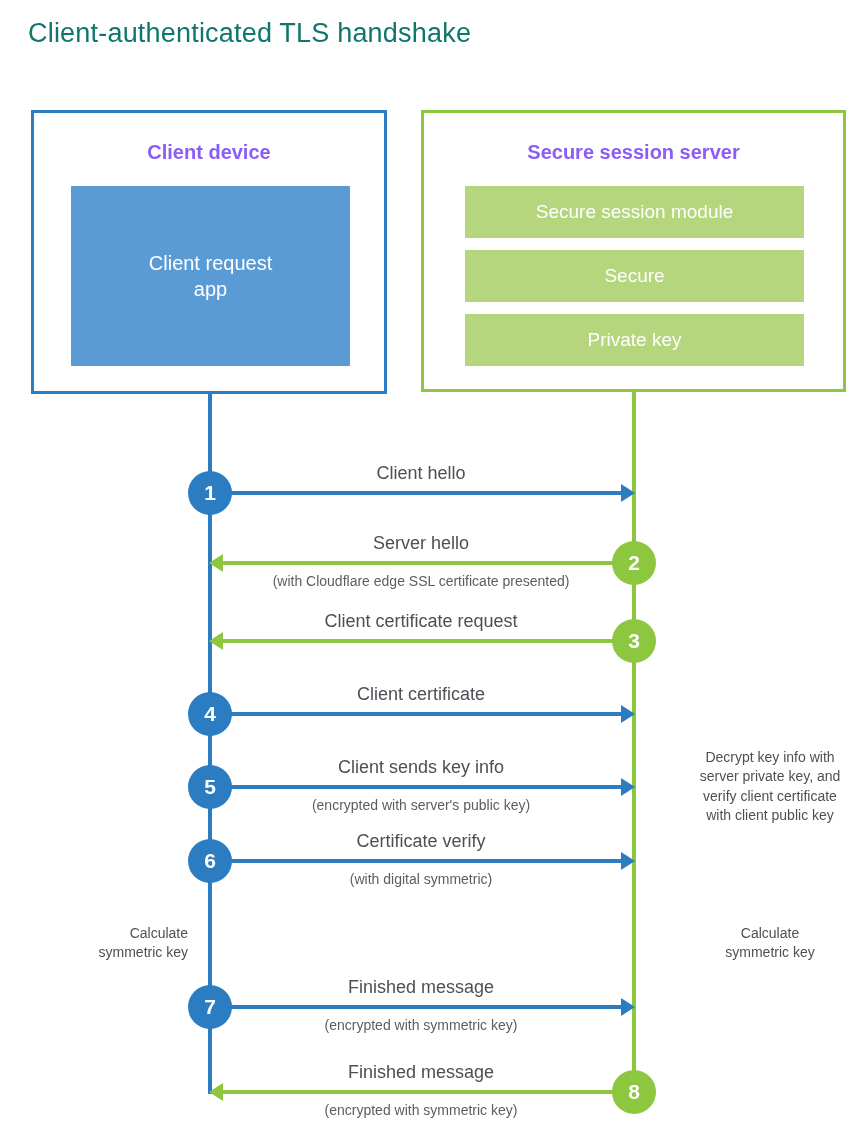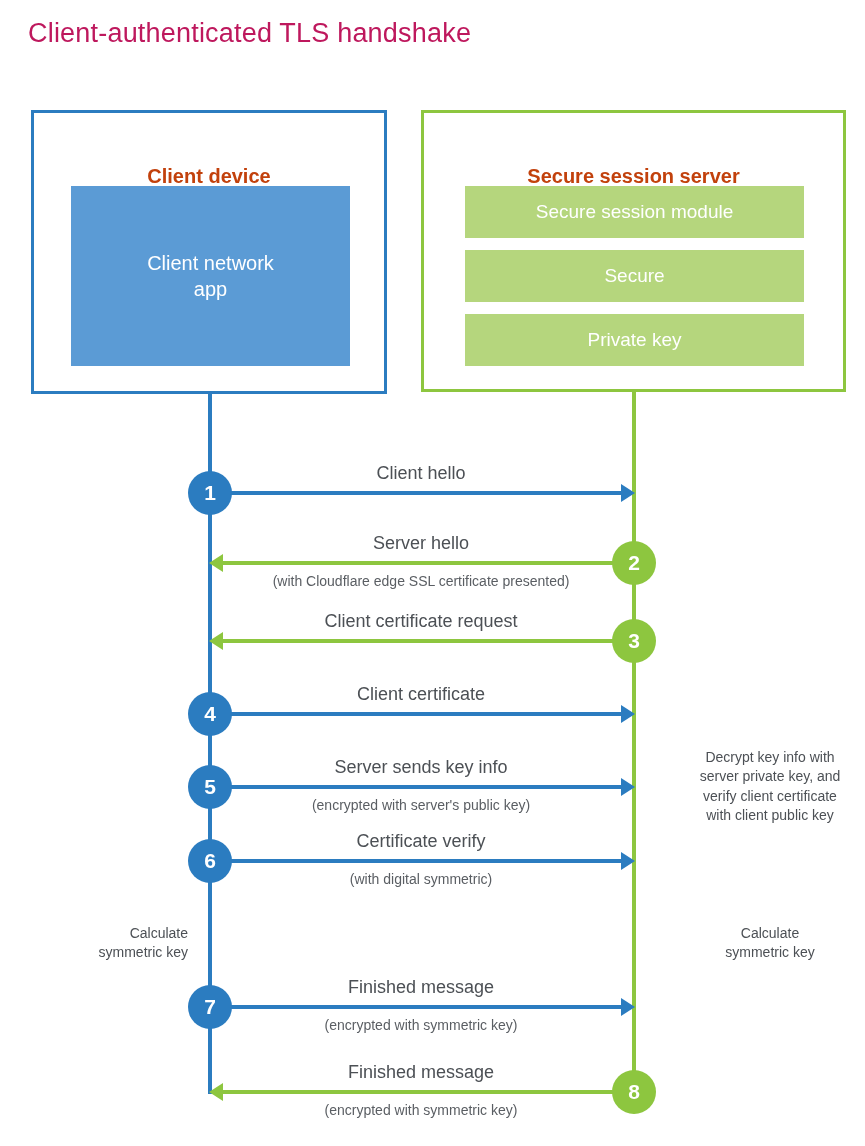--- a/index.html
+++ b/index.html
@@ -16,21 +16,21 @@
     -webkit-font-smoothing: antialiased;
   }
 
   
   .diagram-title {
     position: absolute;
     left: 28px;
     top: 18px;
     font-size: 27px;
     font-weight: 400;
-    color: #be185d;
+    color: #0f766e;
     letter-spacing: 0.2px;
     white-space: nowrap;
   }
 
   
   .entity-box {
     position: absolute;
     background: #ffffff;
     box-sizing: border-box;
   }
@@ -49,22 +49,21 @@
     border: 3px solid #8dc63f;
   }
   .entity-title {
     position: absolute;
     left: 0;
     right: 0;
     top: 28px;
     text-align: center;
     font-size: 20px;
     font-weight: bold;
-    color: #c2410c;
-    margin-top: 24px;
+    color: #8b5cf6;
   }
 
   
   .client-app {
     position: absolute;
     left: 37px;
     top: 73px;
     width: 279px;
     height: 180px;
     background: #5b9bd5;
@@ -223,21 +222,21 @@
   }
 </style>
 </head>
 <body>
 
 <div class="diagram-title">Client-authenticated TLS handshake</div>
 
 <div class="entity-box client">
   <div class="entity-title">Client device</div>
   <div class="client-app">
-    <div class="client-app-label">Client network
+    <div class="client-app-label">Client request
 app</div>
   </div>
 </div>
 
 <div class="entity-box server">
   <div class="entity-title">Secure session server</div>
   <div class="server-bars">
     <div class="server-bar">
       <span class="server-bar-label">Secure session module</span>
     </div>
@@ -271,21 +270,21 @@
       <div class="msg-label" style="top: 611px;">Client certificate request</div>
       <div class="step-circle server-side" style="top: 619px;">3</div>
       <div class="msg-arrow to-server" style="top: 712px;">
         <div class="head"></div>
       </div>
       <div class="msg-label" style="top: 684px;">Client certificate</div>
       <div class="step-circle client-side" style="top: 692px;">4</div>
       <div class="msg-arrow to-server" style="top: 785px;">
         <div class="head"></div>
       </div>
-      <div class="msg-label" style="top: 757px;">Server sends key info</div>
+      <div class="msg-label" style="top: 757px;">Client sends key info</div>
       <div class="msg-sublabel" style="top: 797px;">(encrypted with server's public key)</div>
       <div class="step-circle client-side" style="top: 765px;">5</div>
       <div class="msg-arrow to-server" style="top: 859px;">
         <div class="head"></div>
       </div>
       <div class="msg-label" style="top: 831px;">Certificate verify</div>
       <div class="msg-sublabel" style="top: 871px;">(with digital symmetric)</div>
       <div class="step-circle client-side" style="top: 839px;">6</div>
       <div class="msg-arrow to-server" style="top: 1005px;">
         <div class="head"></div>

